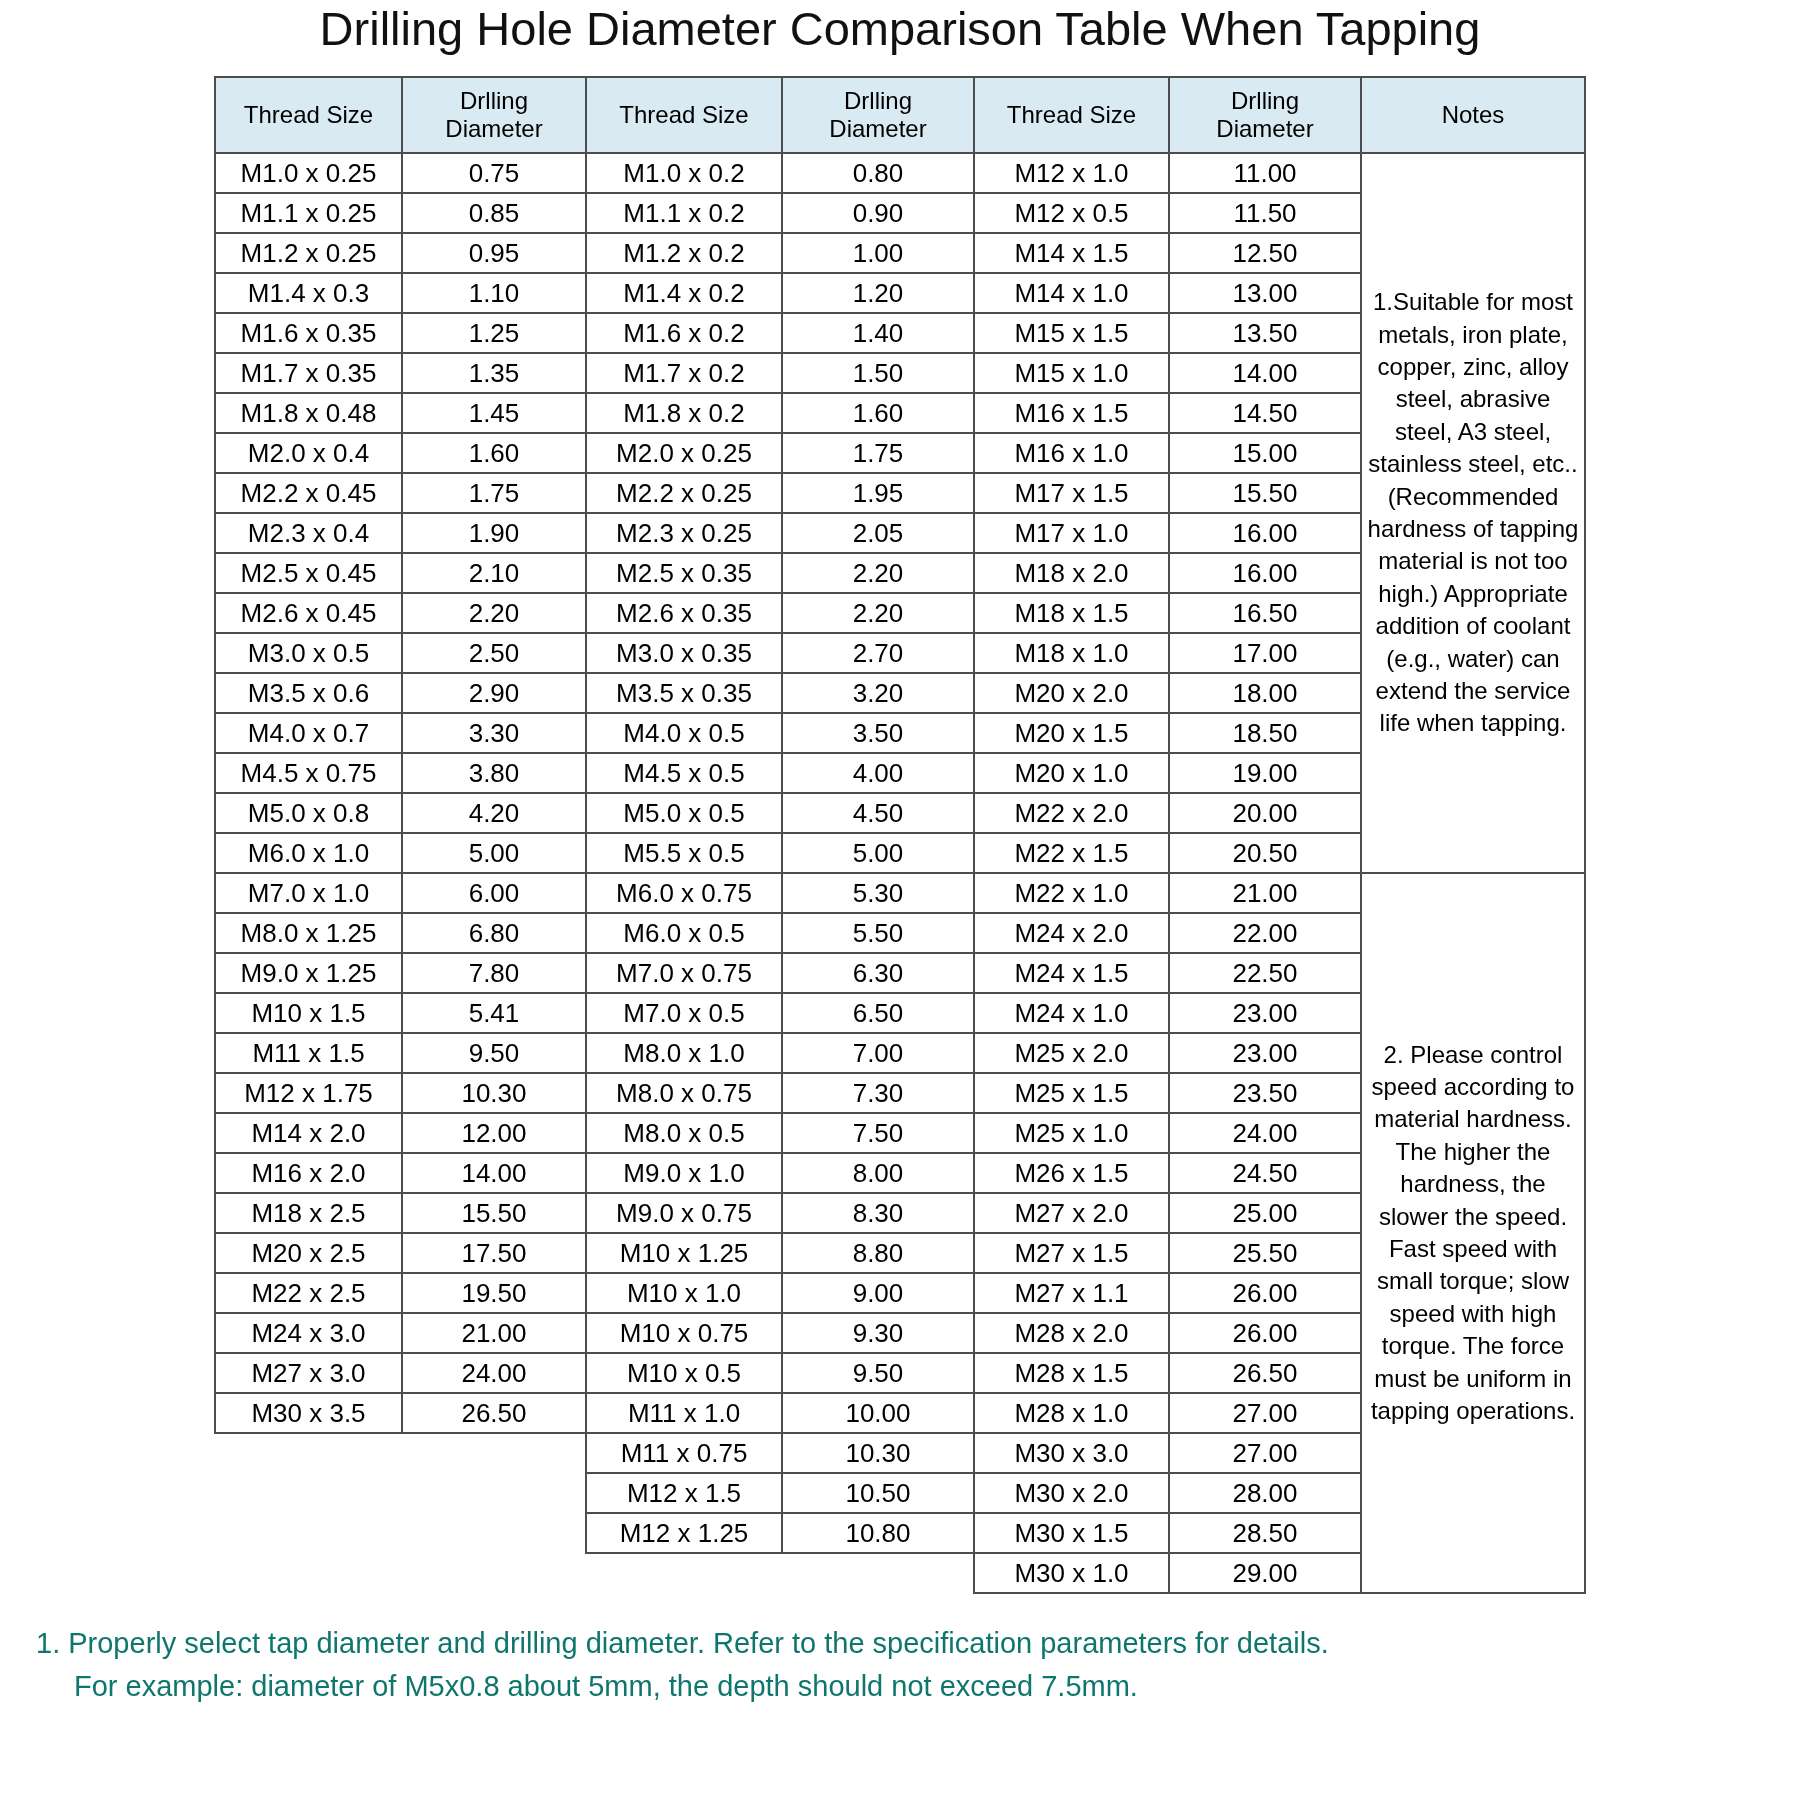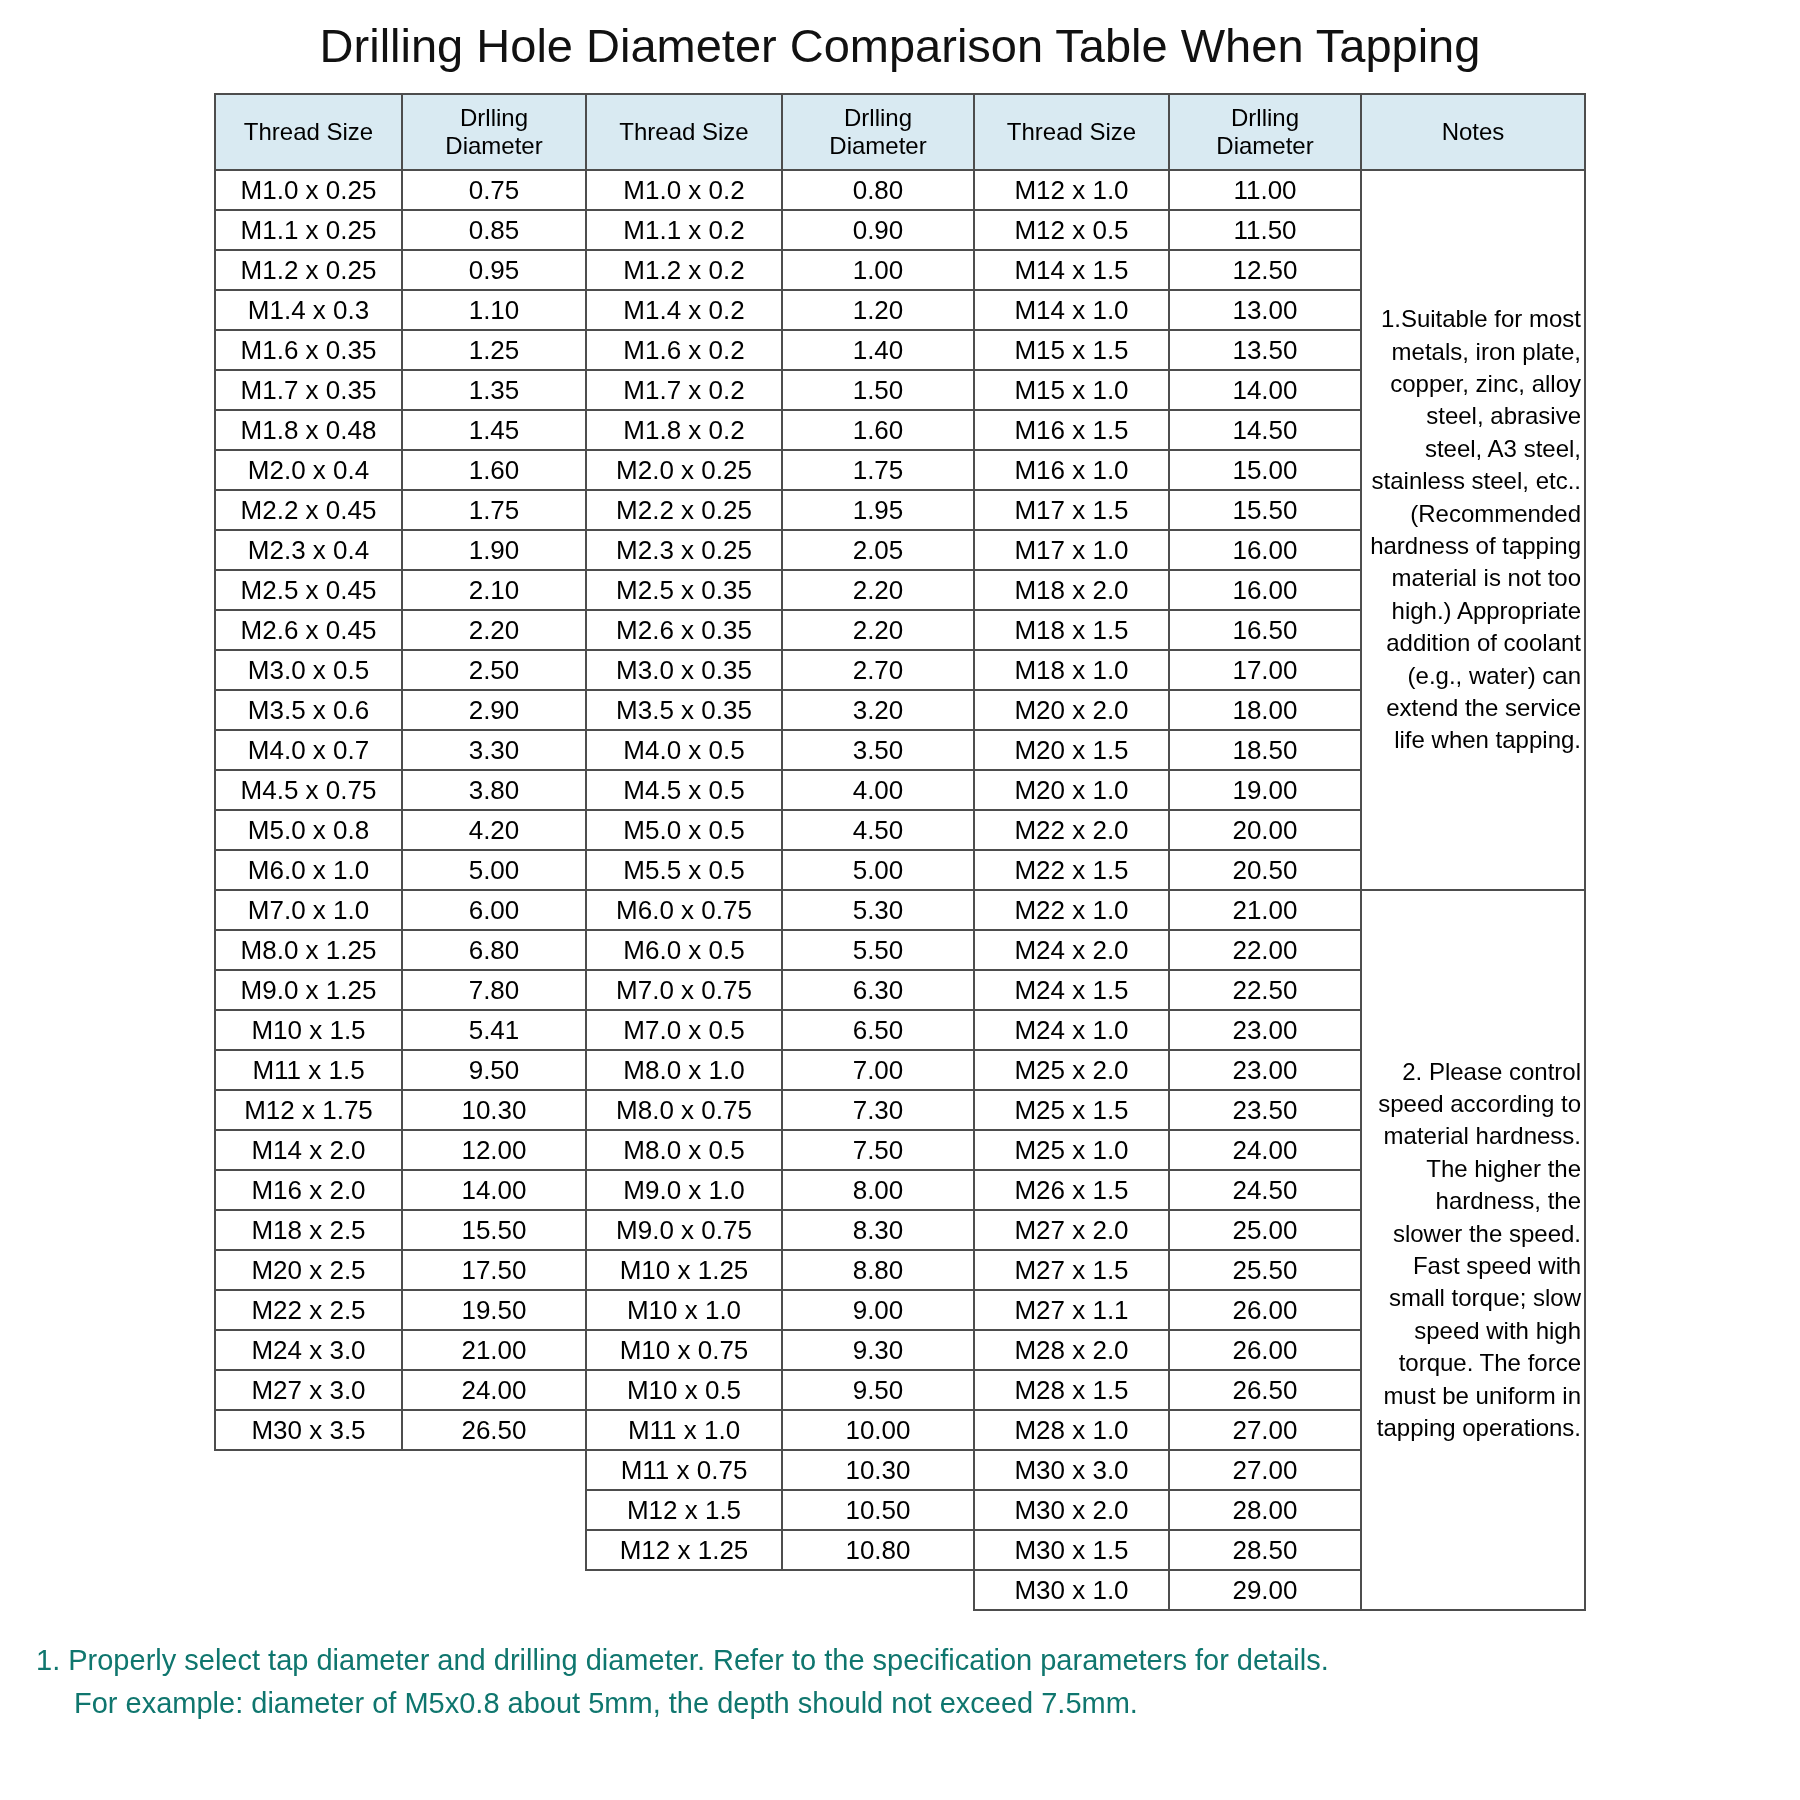--- a/index.html
+++ b/index.html
@@ -5,21 +5,21 @@
   * { box-sizing: border-box; }
   html, body { margin: 0; padding: 0; background: #ffffff; }
   body {
     width: 1800px; height: 1800px;
     font-family: "Liberation Sans", sans-serif;
     color: #000;
     overflow: hidden;
   }
   .page { width: 1800px; height: 1800px; position: relative; }
   .title {
-    padding-top: 18px;
+    padding-top: 1px;
     text-align: center;
     font-size: 47px;
     font-weight: 400;
     color: #111;
   }
   table.cmp {
     border-collapse: collapse;
     table-layout: fixed;
     margin: 20px auto 0 auto;
   }
@@ -40,21 +40,21 @@
     padding: 0;
     white-space: nowrap;
     overflow: hidden;
   }
   table.cmp td.blank {
     border: none;
     background: #fff;
   }
   table.cmp td.notes-cell {
     border: 2px solid var(--border-color, #4d4d4d);
-    text-align: right;
+    text-align: center;
     vertical-align: middle;
     font-size: 24px;
     line-height: 1.35;
     padding: 0 3px;
   }
   .footer {
     margin: 28px 0 0 36px;
     font-size: 29px;
     line-height: 1.48;
     color: #0f766e;

